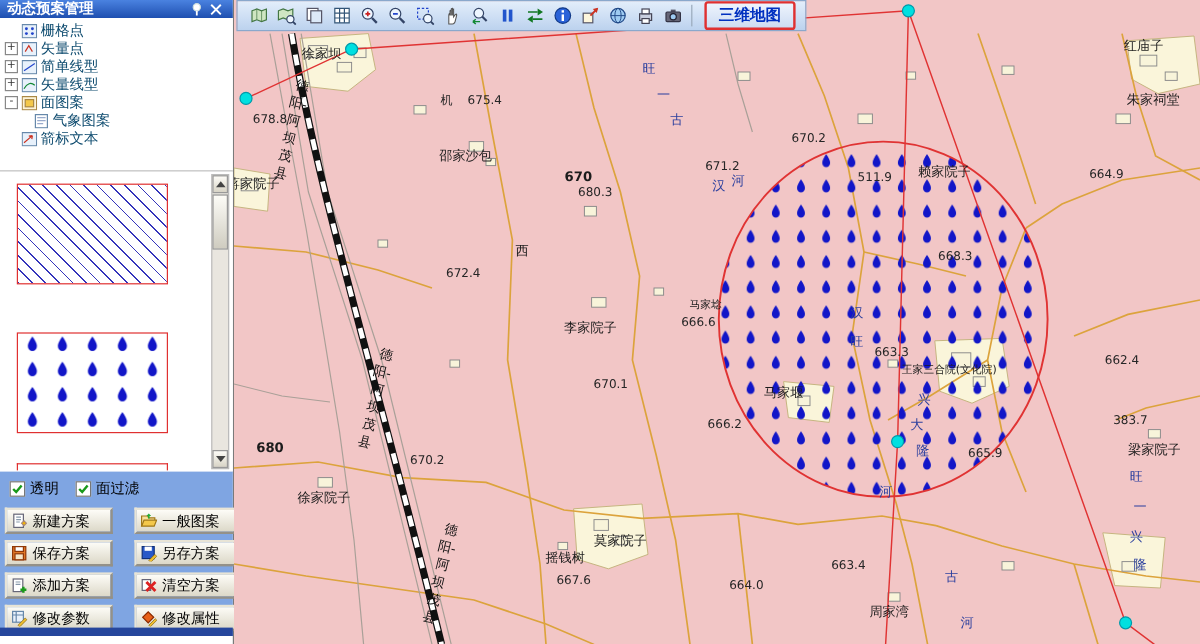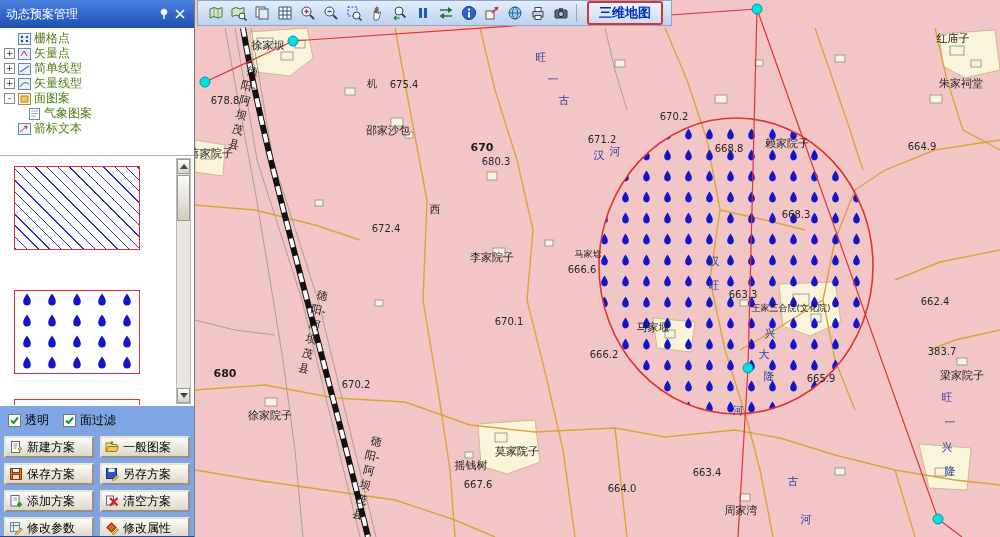--- a/index.html
+++ b/index.html
@@ -2,51 +2,51 @@
 <html><head>
 <meta charset="utf-8">
 <style>
   * { margin:0; padding:0; box-sizing:border-box; }
   html,body { width:1000px; height:537px; overflow:hidden; }
   body { font-family:"DejaVu Sans","Liberation Sans",sans-serif; font-size:12px; }
   .app { position:relative; width:1000px; height:537px; background:#e8e4d8; overflow:hidden; }
 
   
   .panel { position:absolute; left:0; top:0; width:195px; height:537px; background:#fff; border-right:1px solid #7a7a7a; }
-  .panel-title { height:28px; background:linear-gradient(#4a82e0,#1e4fb0); color:#fff; font-weight:normal;
+  .panel-title { height:15px; background:linear-gradient(#4a82e0,#1e4fb0); color:#fff; font-weight:bold;
                  display:flex; align-items:center; padding:0 6px; }
   .panel-title .ttl { flex:1; }
   .tbtn { width:16px; height:14px; display:inline-flex; align-items:center; justify-content:center; cursor:pointer; }
   .tree { height:128px; background:#fff; border-bottom:1px solid #b0b0b0; padding:3px 2px; overflow:hidden; }
   .tree-row { display:flex; align-items:center; height:15px; cursor:default; white-space:nowrap; }
   .tree-row.child { padding-left:26px; }
   .exp { width:11px; height:11px; border:1px solid #888; background:#fff; font-size:9px; line-height:9px;
          text-align:center; margin:0 3px 0 2px; color:#333; flex:none; }
   .exp.empty { border:none; background:transparent; }
   .node-ico { width:13px; height:12px; margin-right:3px; flex:none; }
-  .tree-label { font-size:12px; color:#4d7c0f; }
+  .tree-label { font-size:12px; color:#0c4a6e; }
 
   
   .swatch-area { position:relative; height:250px; background:#fff; }
   .swatch { position:absolute; left:14px; width:126px; height:84px; background:#fff; border:1px solid #e03030; cursor:pointer; }
   .swatch.hatch { background-image:repeating-linear-gradient(45deg,#3434bb 0px,#3434bb 1px,transparent 1px,transparent 8px); }
   .sb { position:absolute; right:3px; top:2px; width:15px; height:246px; background:#e9e6df; border:1px solid #bbb; }
   .sb-btn { position:absolute; left:0; width:13px; height:15px; background:linear-gradient(#fdfcf7,#d8d4c6);
             border:1px solid #999; display:flex; align-items:center; justify-content:center; cursor:pointer; }
   .tri-up { width:0; height:0; border-left:4px solid transparent; border-right:4px solid transparent; border-bottom:5px solid #444; }
   .tri-down { width:0; height:0; border-left:4px solid transparent; border-right:4px solid transparent; border-top:5px solid #444; }
   .sb-thumb { position:absolute; left:0; top:16px; width:13px; height:46px; background:linear-gradient(#fdfcf7,#cfccc0); border:1px solid #999; cursor:grab; }
 
   
   .controls { position:relative; height:137px; background:#7fa5e2; padding-top:4px; }
   .chk-row { display:flex; gap:14px; padding:2px 8px 5px 8px; }
   .chk { display:flex; align-items:center; gap:4px; cursor:pointer; }
   .chk-box { width:13px; height:13px; background:#fff; border:1px solid #777; display:inline-flex; align-items:center; justify-content:center; }
   .chk-label { color:#000; }
-  .btn-grid { display:grid; grid-template-columns:90px 90px; grid-auto-rows:22px; gap:5px 6px; padding:2px 4px; }
+  .btn-grid { display:grid; grid-template-columns:90px 90px; grid-auto-rows:22px; gap:5px 18px; padding:2px 4px; }
   .plan-btn { display:flex; align-items:center; gap:4px; padding:0 3px; font-size:12px; color:#000;
               background:linear-gradient(#fdfcf7,#dcd8c8); border:2px outset #e8e4d6; cursor:pointer;
               font-family:"DejaVu Sans","Liberation Sans",sans-serif; }
   .plan-btn svg { flex:none; }
   .panel-bottom { position:absolute; left:0; bottom:0; width:100%; height:7px; background:#26469c; }
 
   
   .map { position:absolute; left:195px; top:0; width:805px; height:537px; overflow:hidden; background:#f2c6c6; cursor:crosshair; }
   .map-svg { position:absolute; left:0; top:0; }
   .map-label-layer { position:absolute; left:0; top:0; width:100%; height:100%; pointer-events:none; }
@@ -374,28 +374,28 @@
         <span class="map-label elev" style="left: 30px; top: 100px; transform: translate(-50%, -50%);">678.8</span>
         <span class="map-label elev" style="left: 177px; top: 84px; transform: translate(-50%, -50%);">机</span>
         <span class="map-label elev" style="left: 209px; top: 84px; transform: translate(-50%, -50%);">675.4</span>
         <span class="map-label place" style="left: 193px; top: 130px; transform: translate(-50%, -50%);">邵家沙包</span>
         <span class="map-label elev-bold" style="left: 287px; top: 147px; transform: translate(-50%, -50%);">670</span>
         <span class="map-label elev" style="left: 301px; top: 161px; transform: translate(-50%, -50%);">680.3</span>
         <span class="map-label elev" style="left: 407px; top: 139px; transform: translate(-50%, -50%);">671.2</span>
         <span class="map-label water" style="left: 404px; top: 155px; transform: translate(-50%, -50%);">汉</span>
         <span class="map-label water" style="left: 420px; top: 151px; transform: translate(-50%, -50%);">河</span>
         <span class="map-label elev" style="left: 479px; top: 116px; transform: translate(-50%, -50%);">670.2</span>
-        <span class="map-label elev" style="left: 534px; top: 148px; transform: translate(-50%, -50%);">668.8</span>
+        <span class="map-label elev" style="left: 534px; top: 148px; transform: translate(-50%, -50%);">511.9</span>
         <span class="map-label place" style="left: 592px; top: 143px; transform: translate(-50%, -50%);">赖家院子</span>
         <span class="map-label elev" style="left: 727px; top: 146px; transform: translate(-50%, -50%);">664.9</span>
         <span class="map-label place" style="left: 16px; top: 153px; transform: translate(-50%, -50%); text-align: center;">蒋家院子</span>
         <span class="map-label elev" style="left: 191px; top: 228px; transform: translate(-50%, -50%);">672.4</span>
         <span class="map-label place" style="left: 240px; top: 209px; transform: translate(-50%, -50%);">西</span>
         <span class="map-label elev" style="left: 601px; top: 214px; transform: translate(-50%, -50%);">668.3</span>
-        <span class="map-label place" style="left: 297px; top: 257px; transform: translate(-50%, -50%);">李家院子</span>
+        <span class="map-label place" style="left: 297px; top: 273px; transform: translate(-50%, -50%);">李家院子</span>
         <span class="map-label place-small" style="left: 393px; top: 254px; transform: translate(-50%, -50%);">马家埝</span>
         <span class="map-label elev" style="left: 387px; top: 269px; transform: translate(-50%, -50%);">666.6</span>
         <span class="map-label water" style="left: 519px; top: 261px; transform: translate(-50%, -50%);">汉</span>
         <span class="map-label water" style="left: 519px; top: 285px; transform: translate(-50%, -50%);">旺</span>
         <span class="map-label elev" style="left: 548px; top: 294px; transform: translate(-50%, -50%);">663.3</span>
         <span class="map-label place-small" style="left: 596px; top: 308px; transform: translate(-50%, -50%);">王家三合院(文化院)</span>
         <span class="map-label place" style="left: 458px; top: 327px; transform: translate(-50%, -50%);">马家堰</span>
         <span class="map-label water" style="left: 575px; top: 333px; transform: translate(-50%, -50%);">兴</span>
         <span class="map-label water" style="left: 569px; top: 354px; transform: translate(-50%, -50%);">大</span>
         <span class="map-label water" style="left: 574px; top: 376px; transform: translate(-50%, -50%);">隆</span>

